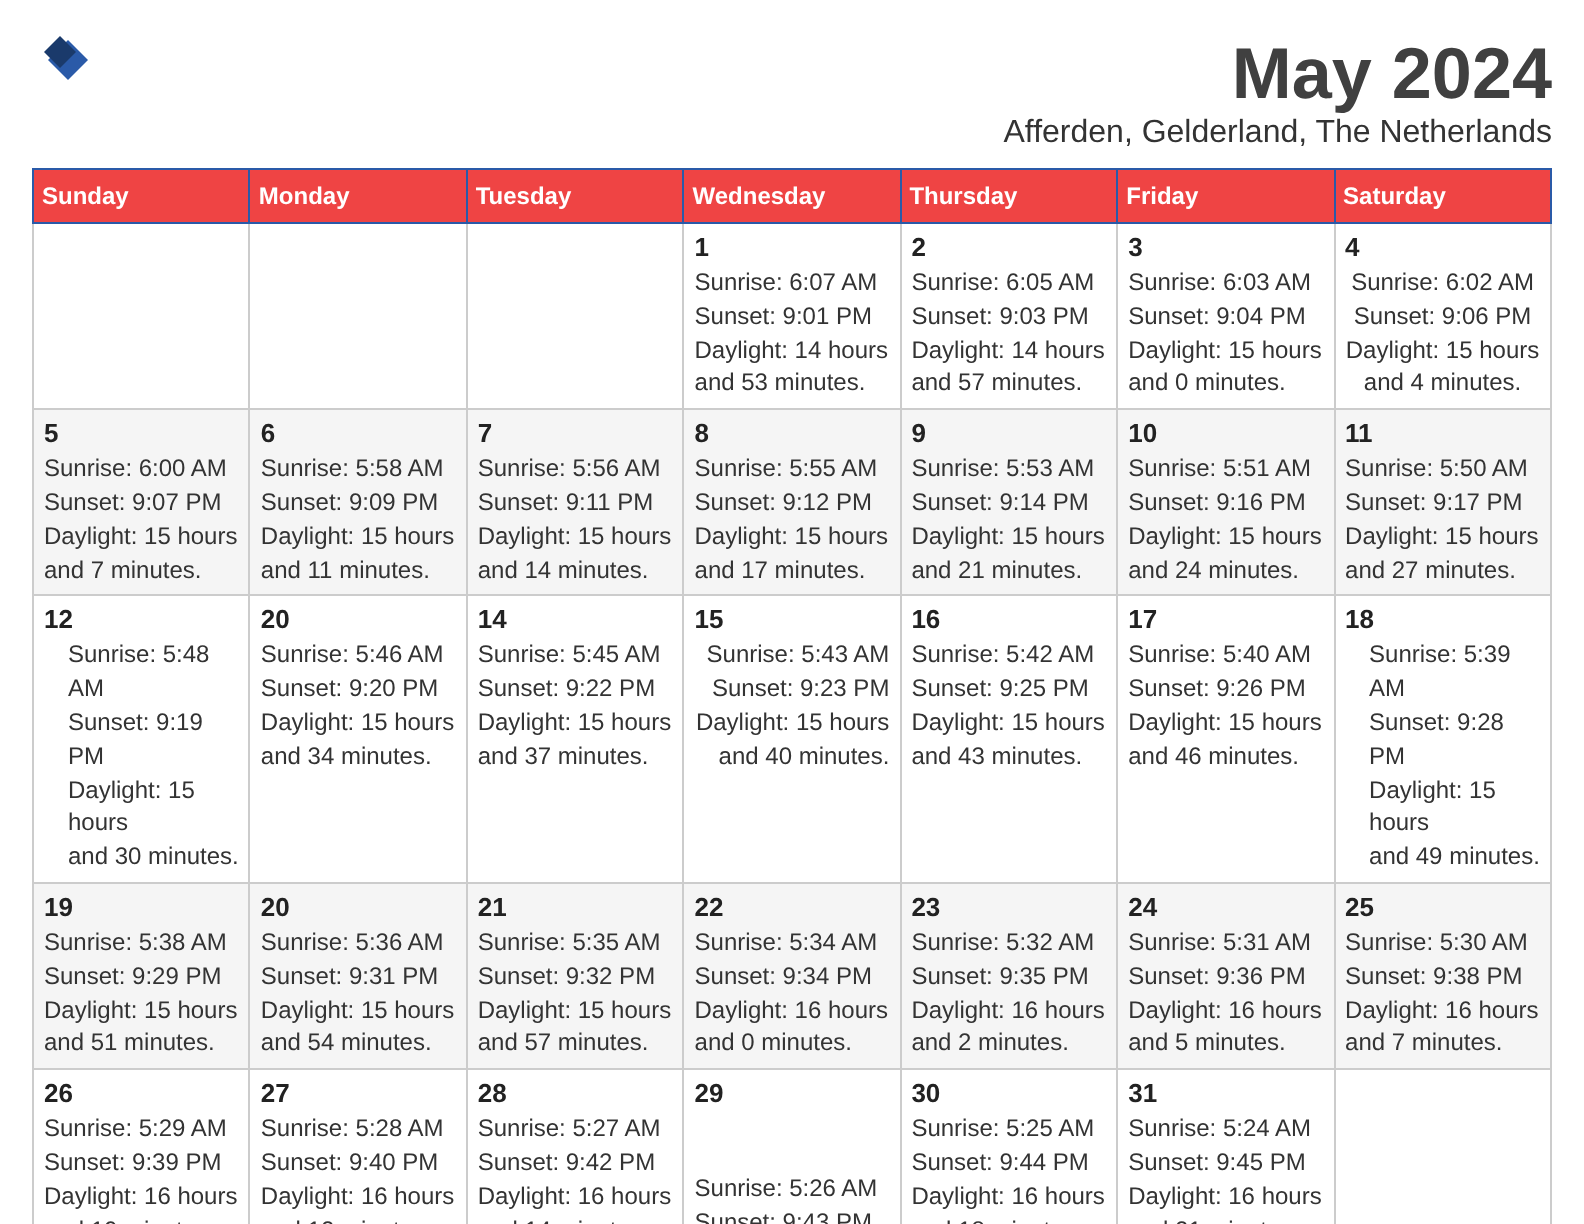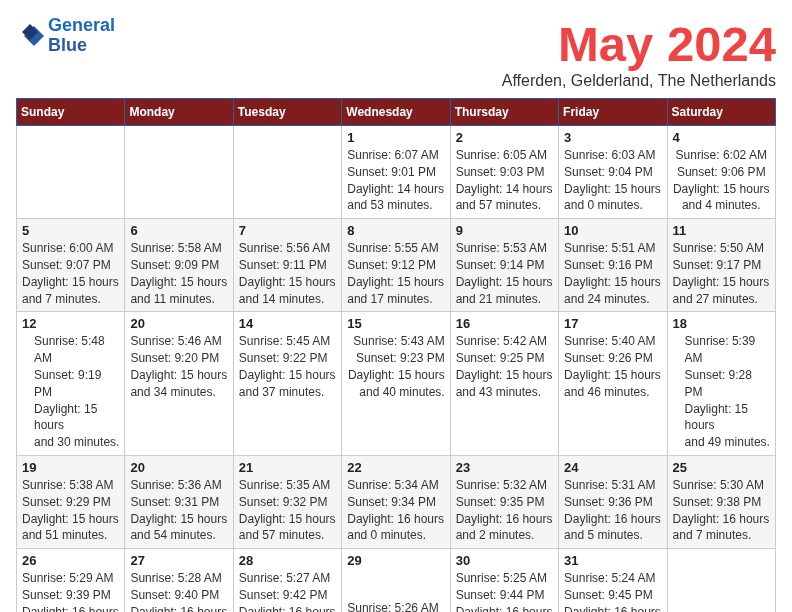--- a/index.html
+++ b/index.html
@@ -31,35 +31,35 @@
       color: #1a6bbf;
     }
     .logo-icon {
       width: 28px;
       height: 28px;
     }
     .title-block {
       text-align: right;
     }
     .month-title {
-      font-size: 49px;
+      font-size: 36px;
       font-weight: bold;
-      color: #ef4444;
+      color: #404040;
     }
     .location {
       font-size: 16px;
       color: #333;
     }
     .calendar {
       width: 100%;
       border-collapse: collapse;
       font-size: 11px;
     }
     .calendar th {
-      background-color: #7f1d1d;
+      background-color: #ef4444;
       color: #fff;
       padding: 6px 4px;
       text-align: left;
       font-size: 12px;
       font-weight: bold;
       border: 1px solid #2a5aa8;
     }
     .calendar td {
       border: 1px solid #ccc;
       vertical-align: top;
@@ -89,24 +89,20 @@
   </style>
 </head>
 <body>
 
 <div class="header">
   <div class="logo">
     <svg class="logo-icon" viewBox="0 0 28 28">
       <polygon points="18,4 28,14 18,24 8,14" fill="#2a5aa8"></polygon>
       <polygon points="14,2 22,10 14,18 6,10" fill="#1a3a6b"></polygon>
     </svg>
-    <div class="logo-text">
-      <div><span>General</span></div>
-      <div style="color:#2a5aa8;">Blue</div>
-    </div>
   </div>
   <div class="title-block">
     <div class="month-title">May 2024</div>
     <div class="location">Afferden, Gelderland, The Netherlands</div>
   </div>
 </div>
 
 <table class="calendar">
   <thead>
     <tr id="header-row">

